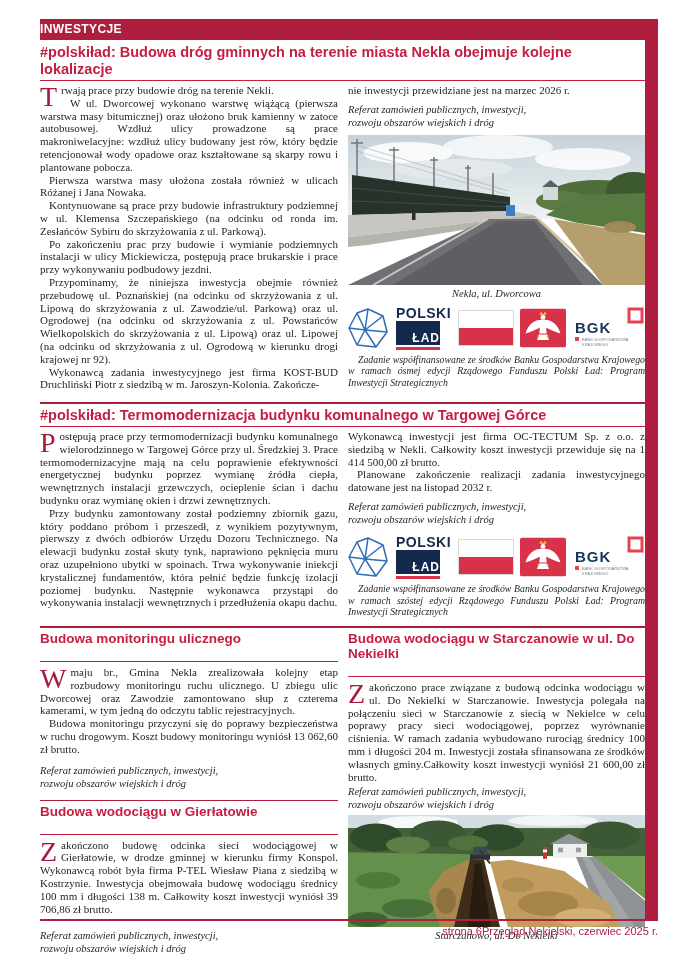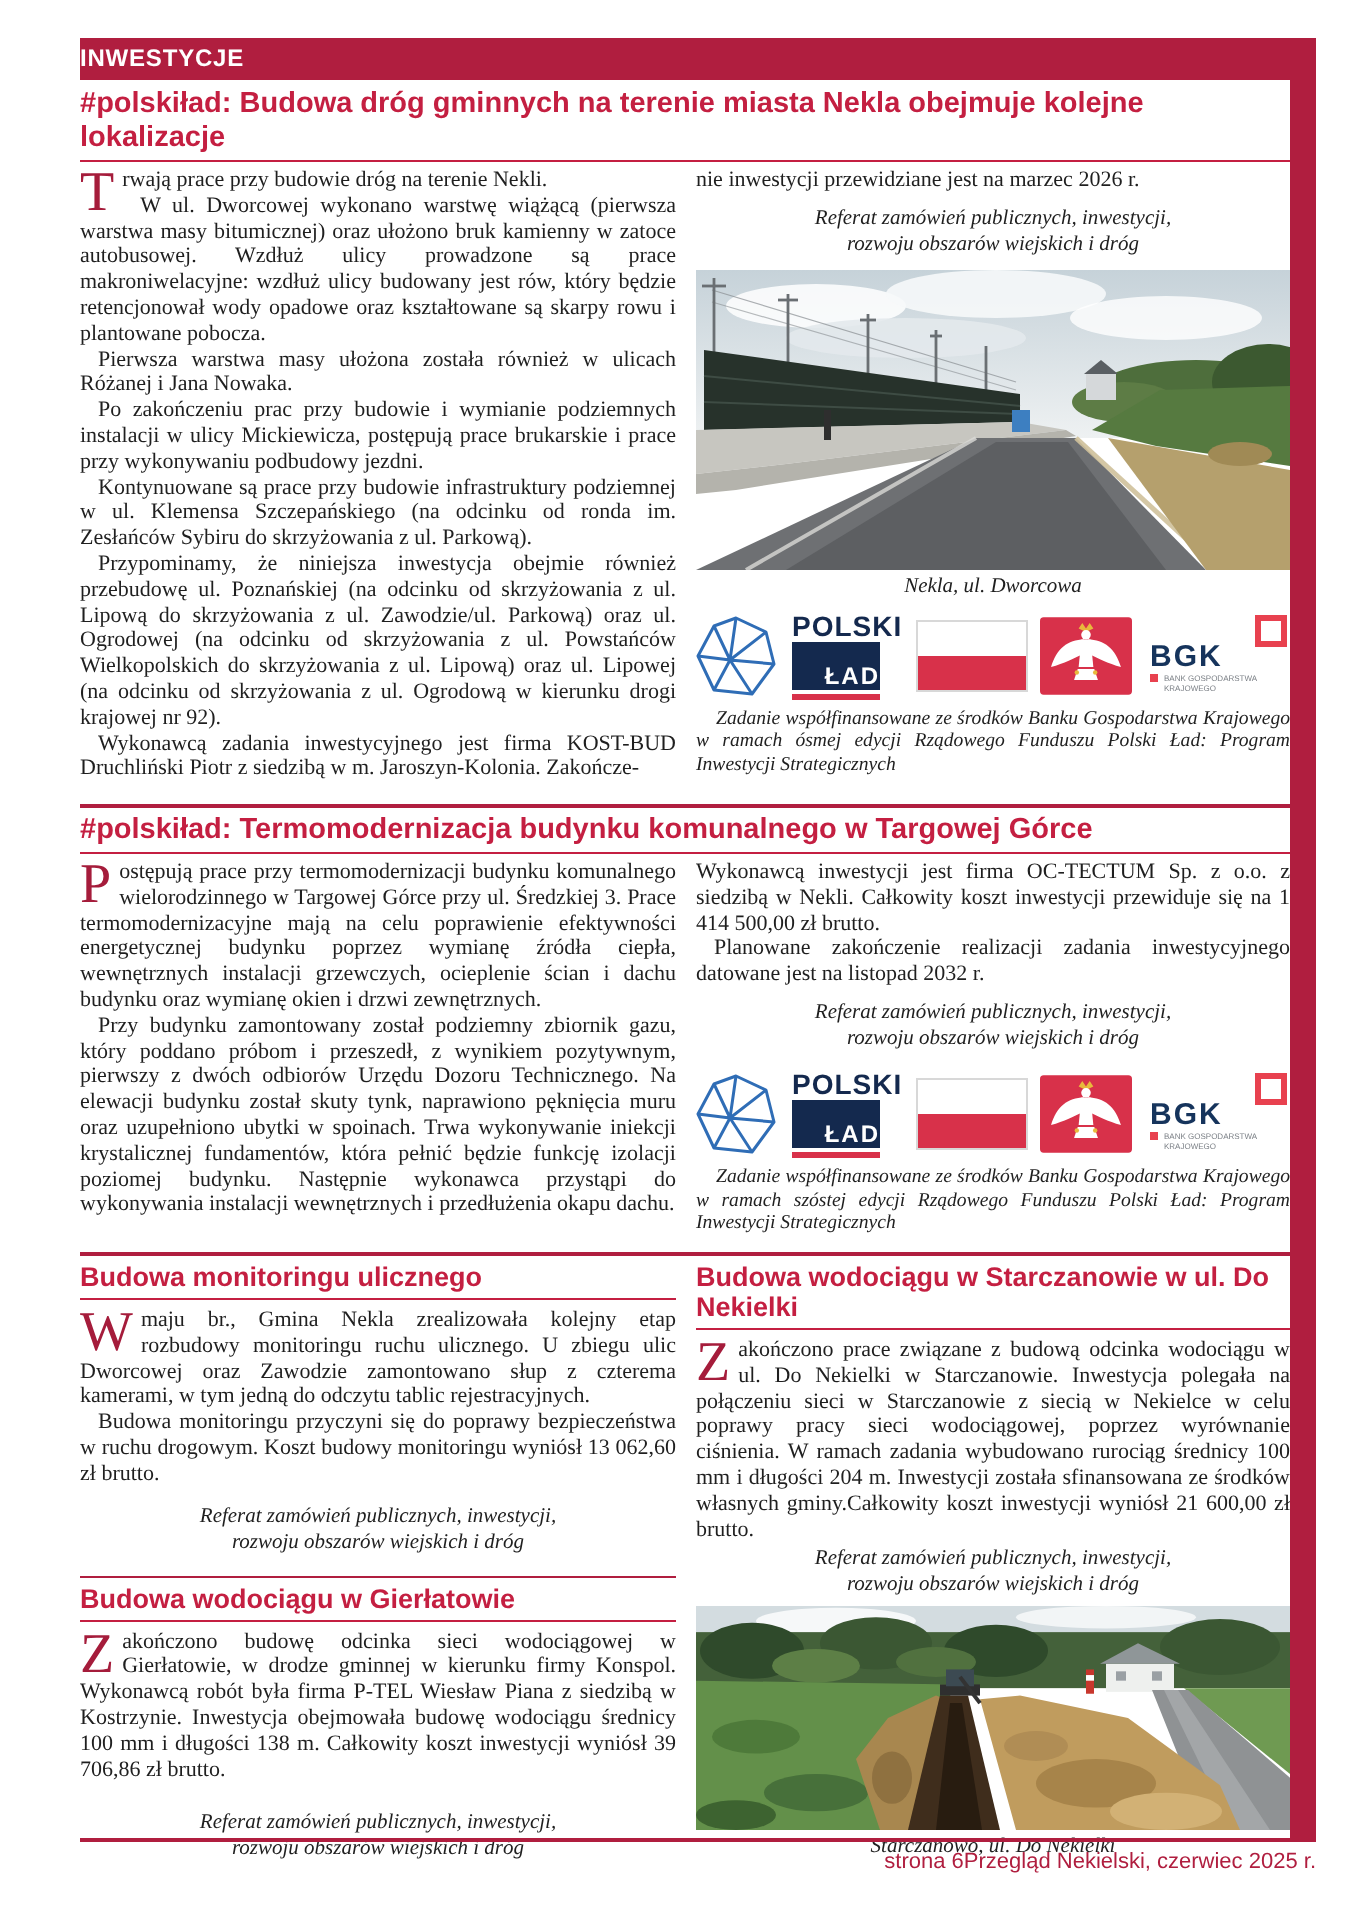--- a/index.html
+++ b/index.html
@@ -35,31 +35,31 @@
   .art2-cols{height:194px;overflow:hidden;margin-bottom:2px;}
   .body p{margin:0;text-align:justify;font-size:11px;line-height:12.8px;}
   .body p + p{text-indent:9px;}
   .dropcap{
     float:left;font-size:28px;line-height:24px;color:#a51c3b;
     padding:1px 4px 0 0;font-family:"Liberation Serif",serif;
   }
   .cont p{margin:0;text-align:justify;font-size:11px;line-height:12.8px;}
   .cont p + p{text-indent:9px;}
   .credit{margin-top:6px;}
-  .credit p{margin:0;font-style:italic;text-align:center;font-size:10.5px;line-height:13px;text-indent:0;}
+  .credit p{margin:0;font-style:italic;text-align:left;font-size:10.5px;line-height:13px;text-indent:0;}
   .caption{font-style:italic;text-align:center;font-size:10.5px;line-height:14px;margin-top:2px;}
   .photo{display:block;margin-top:6px;width:100%;}
   .logos{display:flex;align-items:center;justify-content:space-between;margin-top:4px;height:46px;}
   .funding{font-style:italic;text-align:justify;font-size:9.8px;line-height:11.6px;margin-top:3px;text-indent:10px;}
   .rule2{border:0;border-top:2.2px solid var(--bar);margin:2px 0 0 0;}
   .secrule{border:0;border-top:2.2px solid var(--bar);margin:2px 0 3px 0;}
   .sec-head{
     font-family:"Liberation Sans",sans-serif;font-weight:bold;color:var(--hl);
     font-size:13.5px;line-height:15px;margin:0 0 4px 0;
-    border-bottom:1.5px solid var(--hl);padding-bottom:3px;
+    border-bottom:1.5px solid var(--hl);padding-bottom:15px;
   }
   .minirule{border:0;border-top:1.8px solid var(--bar);margin:10px 0 3px 0;}
   .credit-g{margin-top:14px;}
   .footer{
     position:absolute;left:40px;top:919px;width:618px;box-sizing:border-box;
     border-top:2.2px solid var(--bar);padding-top:4px;
     font-family:"Liberation Sans",sans-serif;color:var(--bar);font-size:11px;
     display:flex;justify-content:flex-end;
   }
   
@@ -85,22 +85,22 @@
 
     <h1 class="headline">#polskiład: Budowa dróg gminnych na terenie miasta Nekla obejmuje kolejne lokalizacje</h1>
 
     <div class="cols art1-cols">
       <div class="col-l body">
         <span class="dropcap">T</span>
         <div>
             <p>rwają prace przy budowie dróg na terenie Nekli.</p>
             <p>W ul. Dworcowej wykonano warstwę wiążącą (pierwsza warstwa masy bitumicznej) oraz ułożono bruk kamienny w zatoce autobusowej. Wzdłuż ulicy prowadzone są prace makroniwelacyjne: wzdłuż ulicy budowany jest rów, który będzie retencjonował wody opadowe oraz kształtowane są skarpy rowu i plantowane pobocza.</p>
             <p>Pierwsza warstwa masy ułożona została również w ulicach Różanej i Jana Nowaka.</p>
+            <p>Kontynuowane są prace przy budowie infrastruktury podziemnej w ul. Klemensa Szczepańskiego (na odcinku od ronda im. Zesłańców Sybiru do skrzyżowania z ul. Parkową).</p>
             <p>Po zakończeniu prac przy budowie i wymianie podziemnych instalacji w ulicy Mickiewicza, postępują prace brukarskie i prace przy wykonywaniu podbudowy jezdni.</p>
-            <p>Kontynuowane są prace przy budowie infrastruktury podziemnej w ul. Klemensa Szczepańskiego (na odcinku od ronda im. Zesłańców Sybiru do skrzyżowania z ul. Parkową).</p>
             <p>Przypominamy, że niniejsza inwestycja obejmie również przebudowę ul. Poznańskiej (na odcinku od skrzyżowania z ul. Lipową do skrzyżowania z ul. Zawodzie/ul. Parkową) oraz ul. Ogrodowej (na odcinku od skrzyżowania z ul. Powstańców Wielkopolskich do skrzyżowania z ul. Lipową) oraz ul. Lipowej (na odcinku od skrzyżowania z ul. Ogrodową w kierunku drogi krajowej nr 92).</p>
             <p>Wykonawcą zadania inwestycyjnego jest firma KOST-BUD Druchliński Piotr z siedzibą w m. Jaroszyn-Kolonia. Zakończe-</p>
           </div>
       </div>
       <div class="col-r">
         <div class="cont body">
           <p>nie inwestycji przewidziane jest na marzec 2026 r.</p>
         </div>
         <div class="credit">
             <p>Referat zamówień publicznych, inwestycji,</p>

